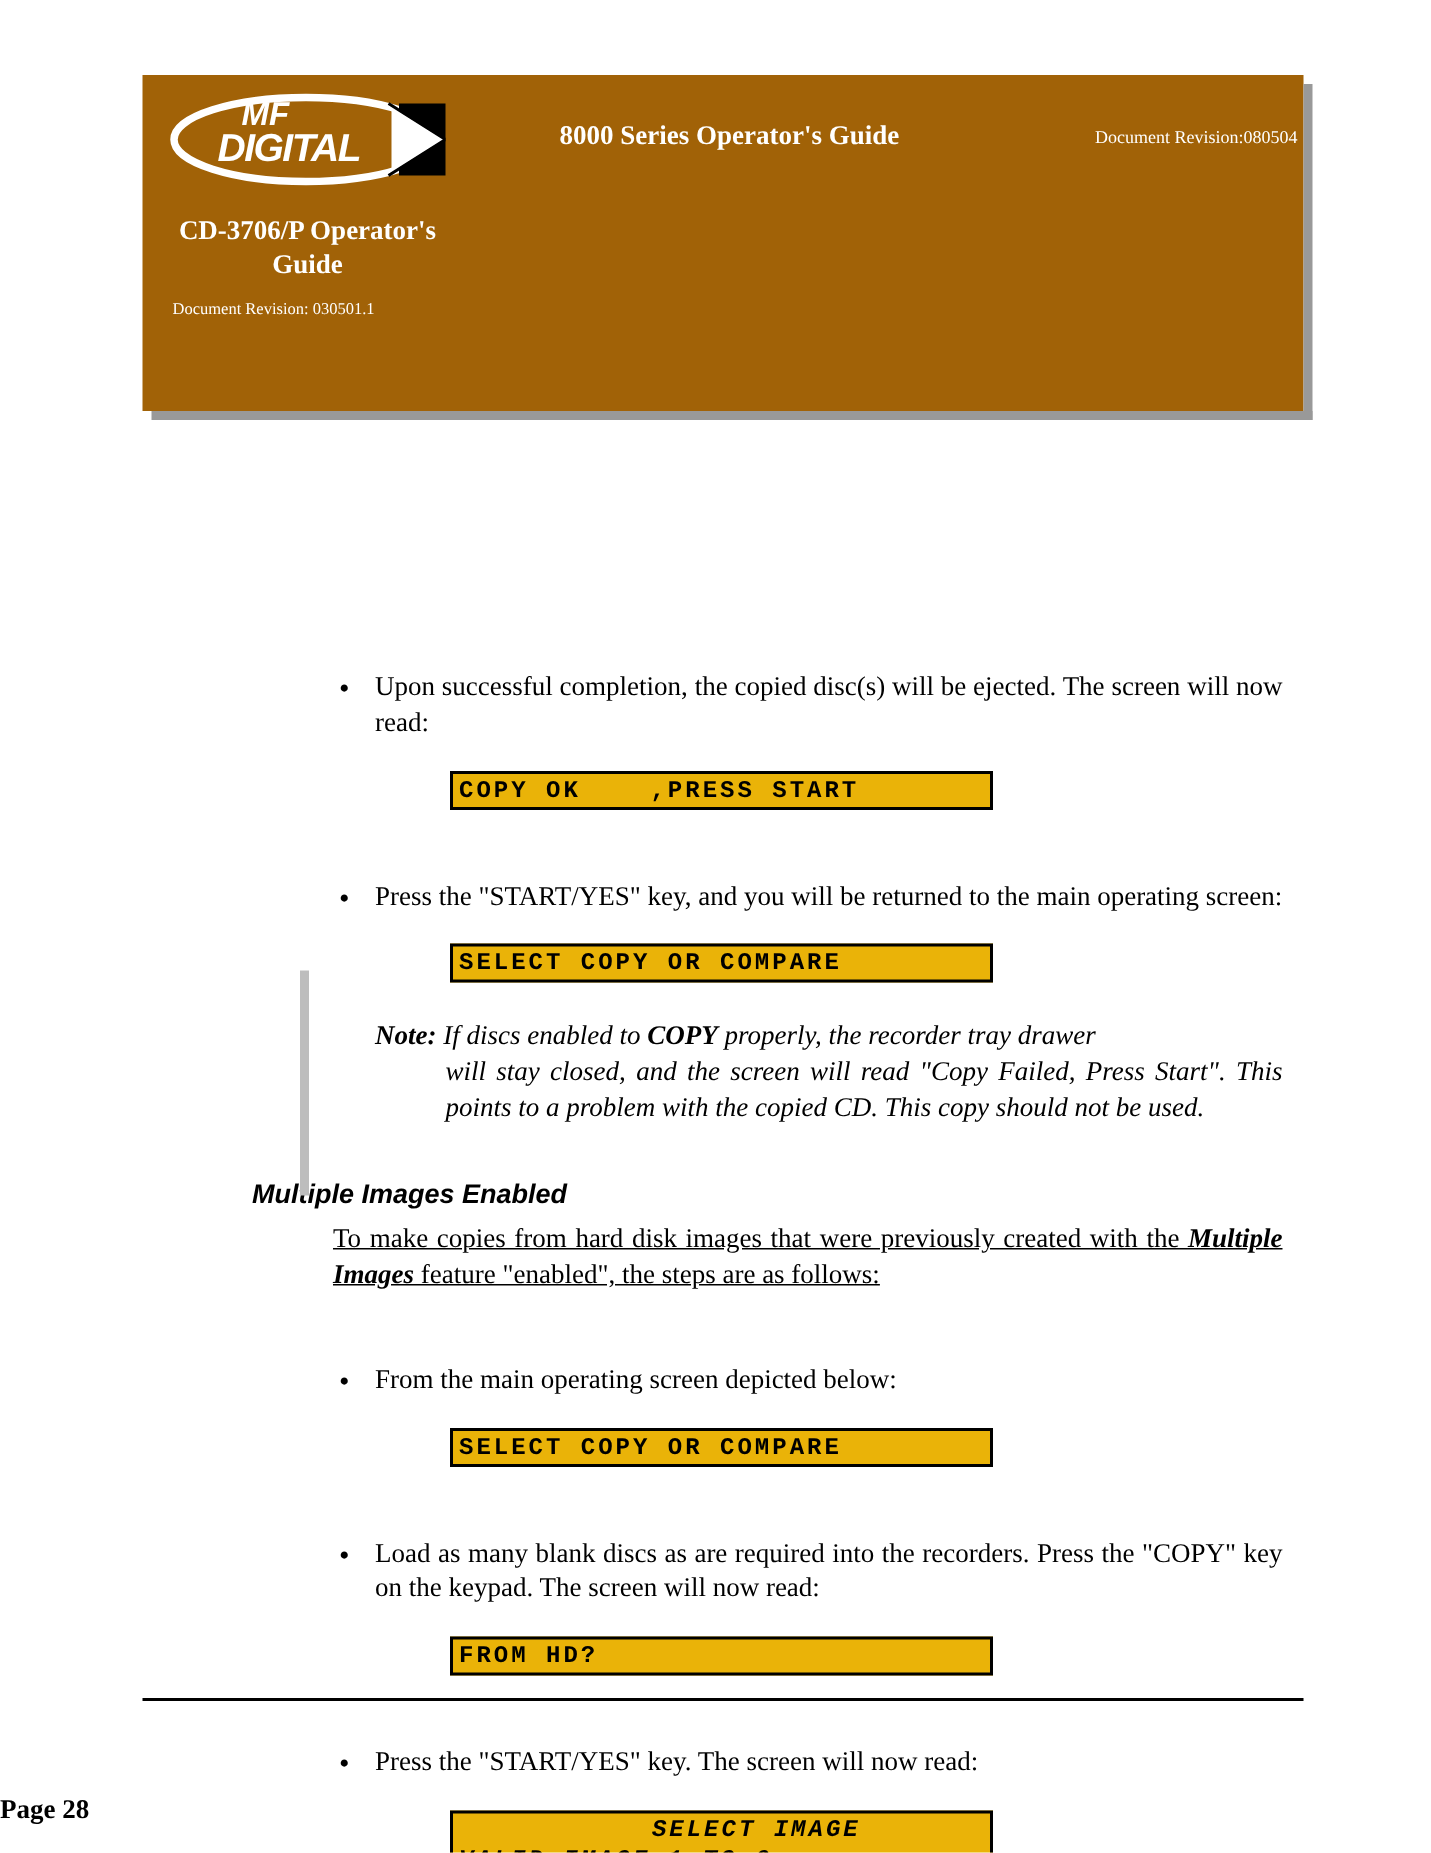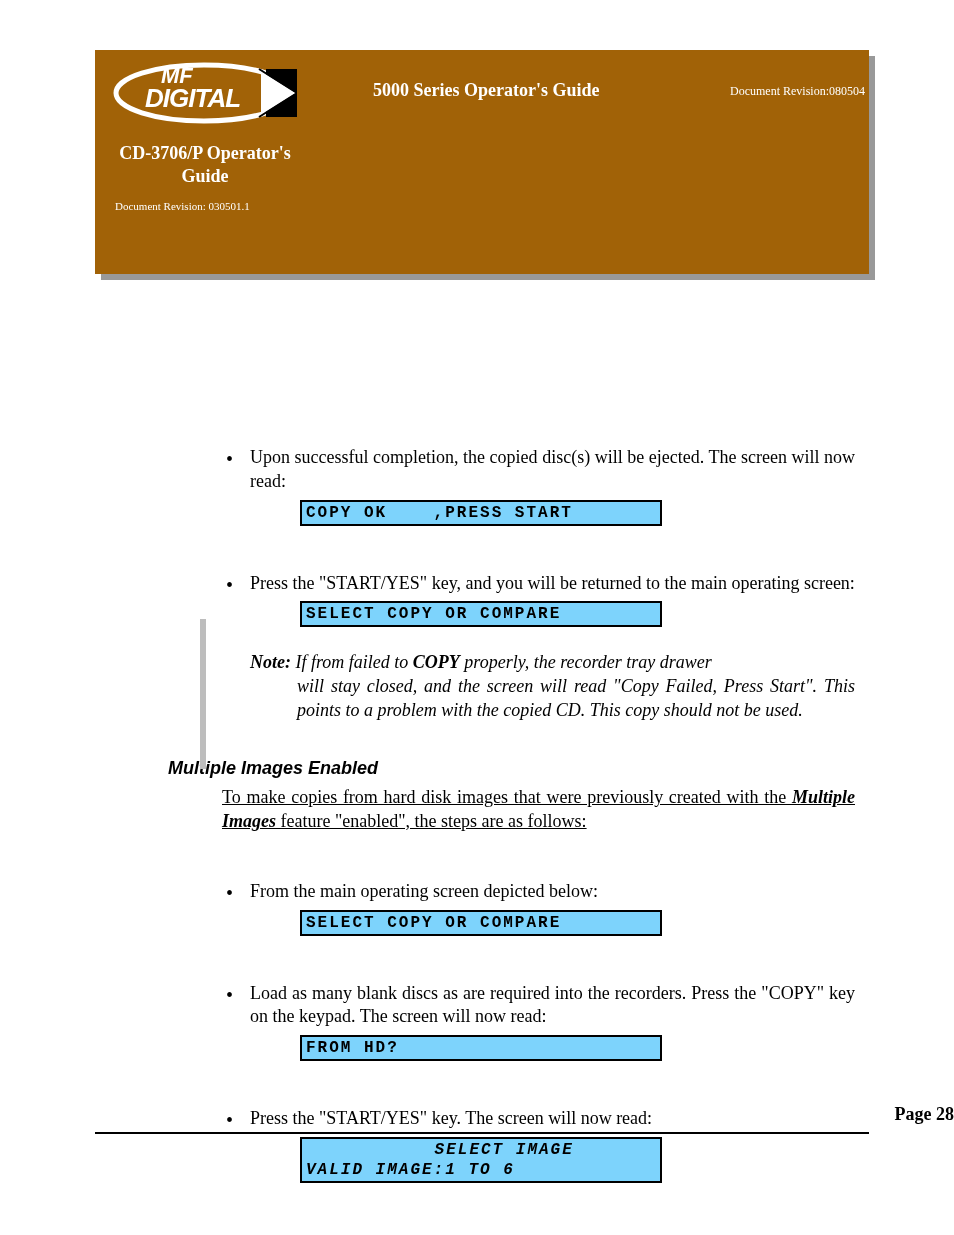--- a/index.html
+++ b/index.html
@@ -116,24 +116,24 @@
       margin-top: 46px;
     }
     ul.bullets > li::before {
       content: "•";
       position: absolute;
       left: 56px;
       top: 0;
       font-size: 20px;
     }
     .lcd {
-      margin: 6px 0 10px 130px;
+      margin: 20px 0 10px 130px;
       width: 350px;
       border: 2px solid #000;
-      background: #7dd3fc;
+      background: #eab308;
       font-family: "Courier New", monospace;
       font-weight: bold;
       font-size: 16px;
       letter-spacing: 2px;
       padding: 1px 4px;
       line-height: 1.25;
       white-space: pre;
     }
     .lcd.two-line {
       text-align: left;
@@ -187,24 +187,24 @@
     .footer-rule {
       position: absolute;
       left: 95px;
       right: 85px;
       top: 1132px;
       height: 2px;
       background: #000;
     }
     .page-num {
       position: absolute;
-      top: 1104px;
+      top: 1196px;
       left: 0;
       width: 954px;
-      text-align: right;
+      text-align: left;
       font-weight: bold;
       font-size: 18px;
     }
   </style>
 </head>
 <body>
 
 <div class="page">
 
   <div class="header-band">
@@ -216,39 +216,39 @@
         <path d="M148 10 L186 34 L148 58" fill="none" stroke="#000" stroke-width="2"></path>
         <text x="50" y="24" class="mf-text">MF</text>
         <text x="34" y="48" class="digital-text">DIGITAL</text>
       </svg>
     </div>
     <div class="cd-guide">
       <span>CD-3706/P Operator's</span><br>
       <span>Guide</span>
     </div>
     <div class="doc-rev-small">Document Revision: 030501.1</div>
-    <div class="series-title">5000 Series Operator's Guide</div>
+    <div class="series-title">8000 Series Operator's Guide</div>
     <div class="doc-rev-right">Document Revision:080504</div>
   </div>
 
   <div class="content">
 
     <ul class="bullets">
       <li><span>Upon successful completion, the copied disc(s) will be ejected. The screen will now read:</span></li>
     </ul>
     <div class="lcd">COPY OK    ,PRESS START</div>
 
     <ul class="bullets">
       <li><span>Press the "START/YES" key, and you will be returned to the main operating screen:</span></li>
     </ul>
     <div class="lcd">SELECT COPY OR COMPARE</div>
 
     <div class="note-block">
       <div class="note-bar"></div>
-      <span class="note-label">Note:</span><span> If from failed to </span><span class="copy-word">COPY</span><span> properly, the recorder tray drawer </span><span class="note-indent">will stay closed, and the screen will read "Copy Failed, Press Start". This points to a problem with the copied CD.  This copy should not be used.</span>
+      <span class="note-label">Note:</span><span> If discs enabled to </span><span class="copy-word">COPY</span><span> properly, the recorder tray drawer </span><span class="note-indent">will stay closed, and the screen will read "Copy Failed, Press Start". This points to a problem with the copied CD.  This copy should not be used.</span>
     </div>
 
     <div class="section-title">Multiple Images Enabled</div>
 
     <div class="intro-para">
       <span>To make copies from hard disk images that were previously created with the </span><span class="mi-em">Multiple Images</span><span> feature "enabled", the steps are as follows:</span>
     </div>
 
     <ul class="bullets">
       <li><span>From the main operating screen depicted below:</span></li>

